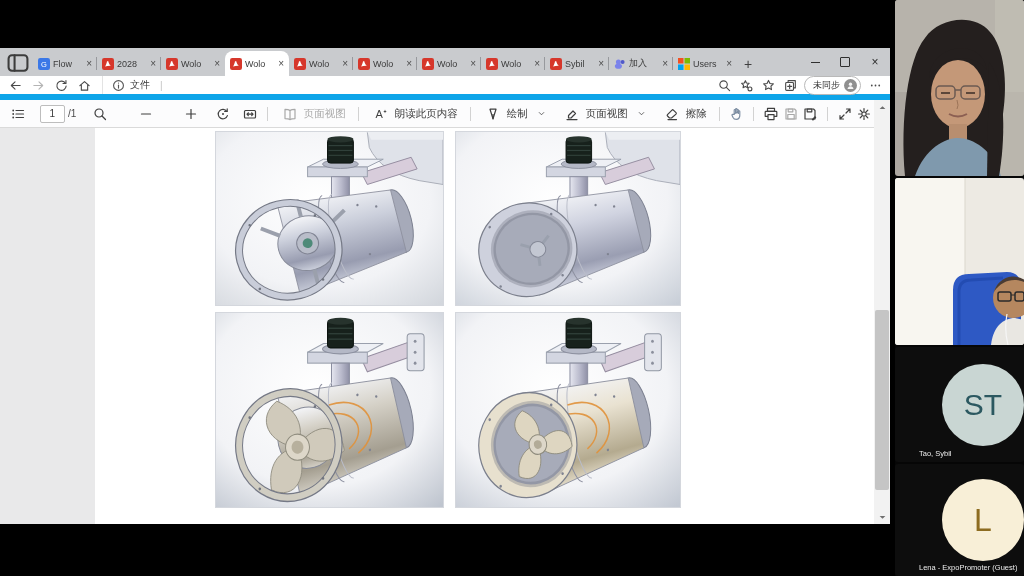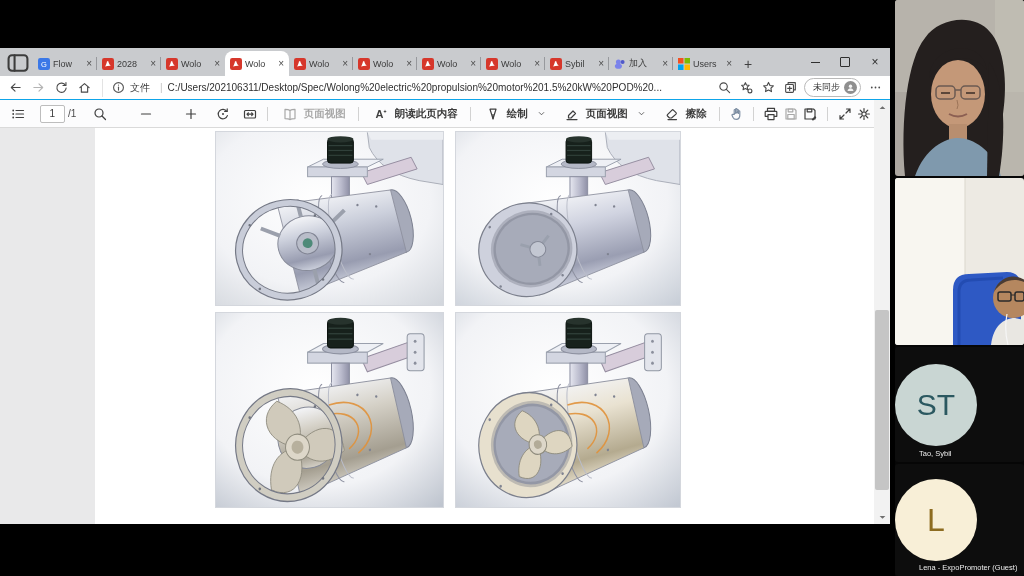--- a/index.html
+++ b/index.html
@@ -23,21 +23,21 @@
   .tab .cls{font-size:10px;color:#4d4d4d;margin-left:2px;line-height:10px;}
   .tab.sep::before{content:"";position:absolute;left:-1px;top:6px;height:13px;width:1px;background:#97999d;}
   .newtab{width:22px;height:25px;font-size:14px;color:#3f3f3f;display:flex;
           align-items:center;justify-content:center;}
   .wincontrols{margin-left:auto;display:flex;height:100%;align-items:stretch;}
   .wc{width:30px;display:flex;align-items:center;justify-content:center;color:#2f2f2f;font-size:12px;}
   .wc .mn{width:9px;height:1px;background:#2f2f2f;}
   .wc .sq{width:8px;height:8px;border:1px solid #2f2f2f;border-radius:1px;}
 
   .addressbar{position:absolute;top:28px;left:0;width:100%;height:24px;background:#fff;
-              display:flex;align-items:center;box-sizing:border-box;border-bottom:1px solid #0ea5e9;}
+              display:flex;align-items:center;box-sizing:border-box;border-bottom:6px solid #0ea5e9;}
   .nav-ic{width:23px;height:18px;display:flex;align-items:center;justify-content:center;color:#4a4a4a;}
   .nav-ic svg{width:13px;height:13px;}
   .nav-ic.dis{color:#b4b4b4;}
   .urlbox{flex:1;display:flex;align-items:center;height:18px;margin-left:6px;
           border-left:1px solid #e3e3e3;padding-left:9px;color:#333;font-size:10px;min-width:0;}
   .urlbox .ic-sm{width:13px;height:13px;color:#555;flex:0 0 13px;}
   .urlbox .ic-sm svg{width:13px;height:13px;}
   .scheme{margin:0 5px;color:#3d3d3d;white-space:nowrap;}
   .div{color:#c4c4c4;margin:0 5px;}
   .url-text{white-space:nowrap;overflow:hidden;color:#2f2f2f;}
@@ -52,21 +52,21 @@
 
   .ptb{position:absolute;top:52px;left:0;width:874px;height:28px;background:#fcfcfd;
        border-bottom:1px solid #dadada;display:flex;align-items:center;font-size:10.5px;
        color:#3a3a3a;box-sizing:border-box;}
   .ic{width:20px;height:20px;display:flex;align-items:center;justify-content:center;color:#3f3f3f;}
   .ic svg{width:14px;height:14px;}
   .pagebox{width:24px;height:16px;border:1px solid #bdbdbd;border-radius:2px;display:flex;
            align-items:center;justify-content:center;font-size:10px;margin:0 3px 0 12px;background:#fff;}
   .ptxt{margin-right:6px;font-size:10px;color:#4a4a4a;}
   .vsep{width:1px;height:14px;background:#d2d2d2;margin:0 7px;flex:0 0 1px;}
-  .tgroup{display:flex;align-items:center;gap:4px;margin:0 5px;white-space:nowrap;font-weight:bold;}
+  .tgroup{display:flex;align-items:center;gap:4px;margin:0 5px;white-space:nowrap;}
   .disabled{color:#a8a8a8;}
   .hand{color:#7d8ea3;}
   .caret svg{width:9px;height:9px;}
   .mzo{margin-left:26px;} .mzi{margin-left:26px;}
 
   #content{position:absolute;top:80px;left:0;width:874px;height:396px;background:#e9e9ea;overflow:hidden;}
   #page{position:absolute;left:95px;top:0;width:779px;height:396px;background:#fff;}
   .fig{position:absolute;border:1px solid #d4d7dd;box-sizing:border-box;background:#eef0f3;}
   .fig svg{width:100%;height:100%;display:block;}
 
@@ -75,21 +75,21 @@
           justify-content:center;color:#6f6f6f;}
   .varrow svg{width:9px;height:9px;}
   .vthumb{position:absolute;left:1px;width:14px;background:#c5c5c5;border-radius:2px;}
 
   
   #sidebar{position:absolute;left:895px;top:0;width:129px;height:576px;background:#060606;}
   .tile{position:absolute;left:0;width:129px;border-radius:3px;overflow:hidden;background:#0d0d0d;}
   .tile svg{display:block;width:100%;height:100%;}
   .circ{border-radius:50%;display:flex;align-items:center;justify-content:center;
         width:82px;height:82px;font-weight:500;}
-  .avwrap{width:100%;height:100%;display:flex;align-items:center;justify-content:flex-start;}
+  .avwrap{width:100%;height:100%;display:flex;align-items:center;justify-content:flex-end;}
   .plabel{position:absolute;left:24px;bottom:4px;font-size:7.5px;color:#ececec;white-space:nowrap;}
 </style>
 </head>
 <body>
 
 <div id="stage">
 
   <div id="browser">
 
     <div class="tabbar">
@@ -249,21 +249,20 @@
           </svg>
         </span>
       <span class="urlbox">
         <span class="ic-sm"><svg viewBox="0 0 14 14" fill="none" stroke="currentColor" stroke-width="1.2" stroke-linecap="round" stroke-linejoin="round">
               <circle cx="7" cy="7" r="5.3"></circle>
               <line x1="7" y1="6.6" x2="7" y2="9.8"></line>
               <circle cx="7" cy="4.4" r=".6" fill="currentColor" stroke="none"></circle>
             </svg></span>
         <span class="scheme">文件</span>
         <span class="div">|</span>
-        <span class="url-text">C:/Users/202106311/Desktop/Spec/Wolong%20electric%20propulsion%20motor%201.5%20kW%20POD%20...</span>
       </span>
       <span class="ab-right">
         <span class="ab-ic">
             <svg viewBox="0 0 14 14" fill="none" stroke="currentColor" stroke-width="1.2" stroke-linecap="round" stroke-linejoin="round">
               <circle cx="6" cy="6" r="4"></circle>
               <line x1="9" y1="9" x2="12.5" y2="12.5"></line>
             </svg>
           </span>
         <span class="ab-ic">
             <svg viewBox="0 0 14 14" fill="none" stroke="currentColor" stroke-width="1.2" stroke-linecap="round" stroke-linejoin="round">

